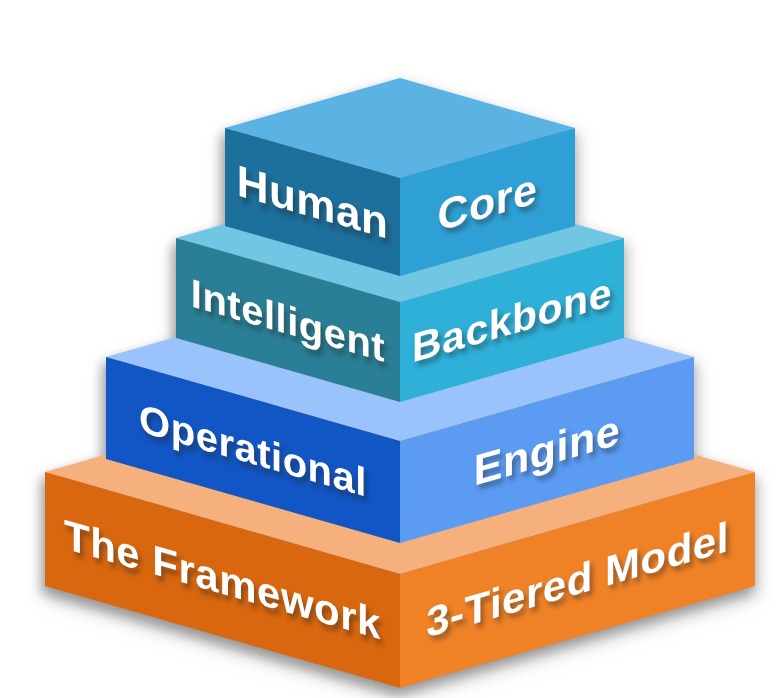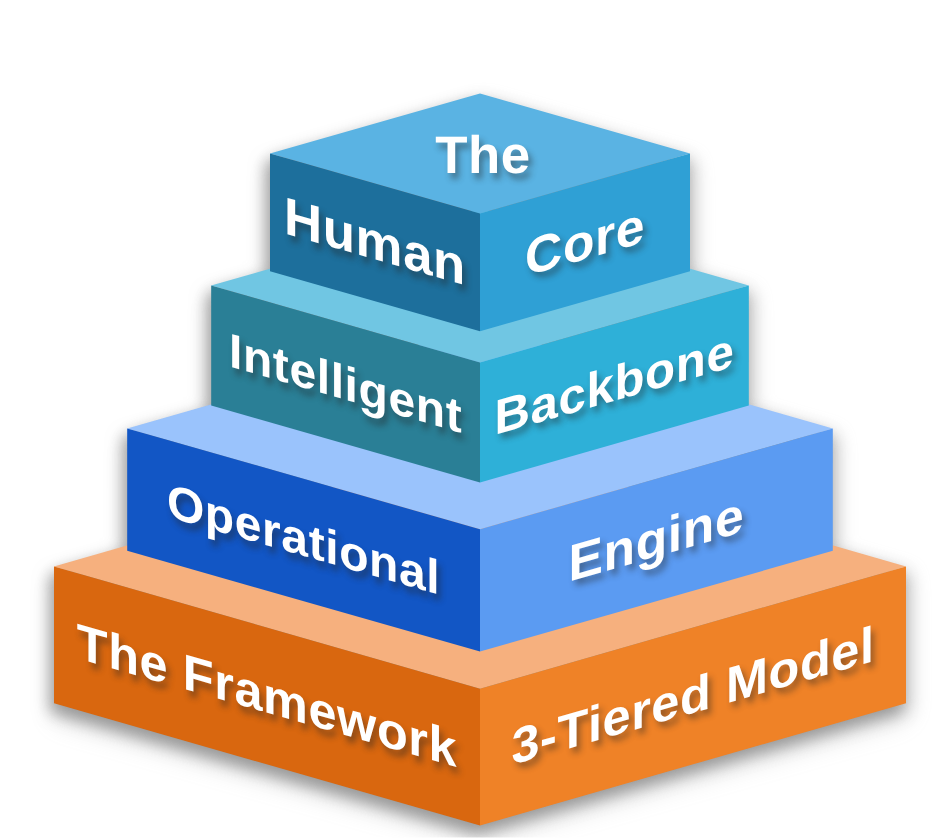--- a/index.html
+++ b/index.html
@@ -71,21 +71,20 @@
       <polygon points="400,302 624,238 624,338 400,402" fill="#2eb0d8"></polygon>
     </g>
 
     <g>
       <polygon points="225,128 400,78 575,128 400,178" fill="#5ab3e3"></polygon>
       <polygon points="225,128 400,178 400,276 225,226" fill="#1d6f9c"></polygon>
       <polygon points="400,178 575,128 575,226 400,276" fill="#2fa0d5"></polygon>
     </g>
   </svg>
 
-  <div class="face-label" id="lbl-top-the">The</div>
 
   <div class="face-label skew-l" id="lbl-human">Human</div>
 
   <div class="face-label skew-r" id="lbl-core">Core</div>
 
   <div class="face-label skew-l" id="lbl-intelligent">Intelligent</div>
 
   <div class="face-label skew-r" id="lbl-backbone">Backbone</div>
 
   <div class="face-label skew-l" id="lbl-operational">Operational</div>

